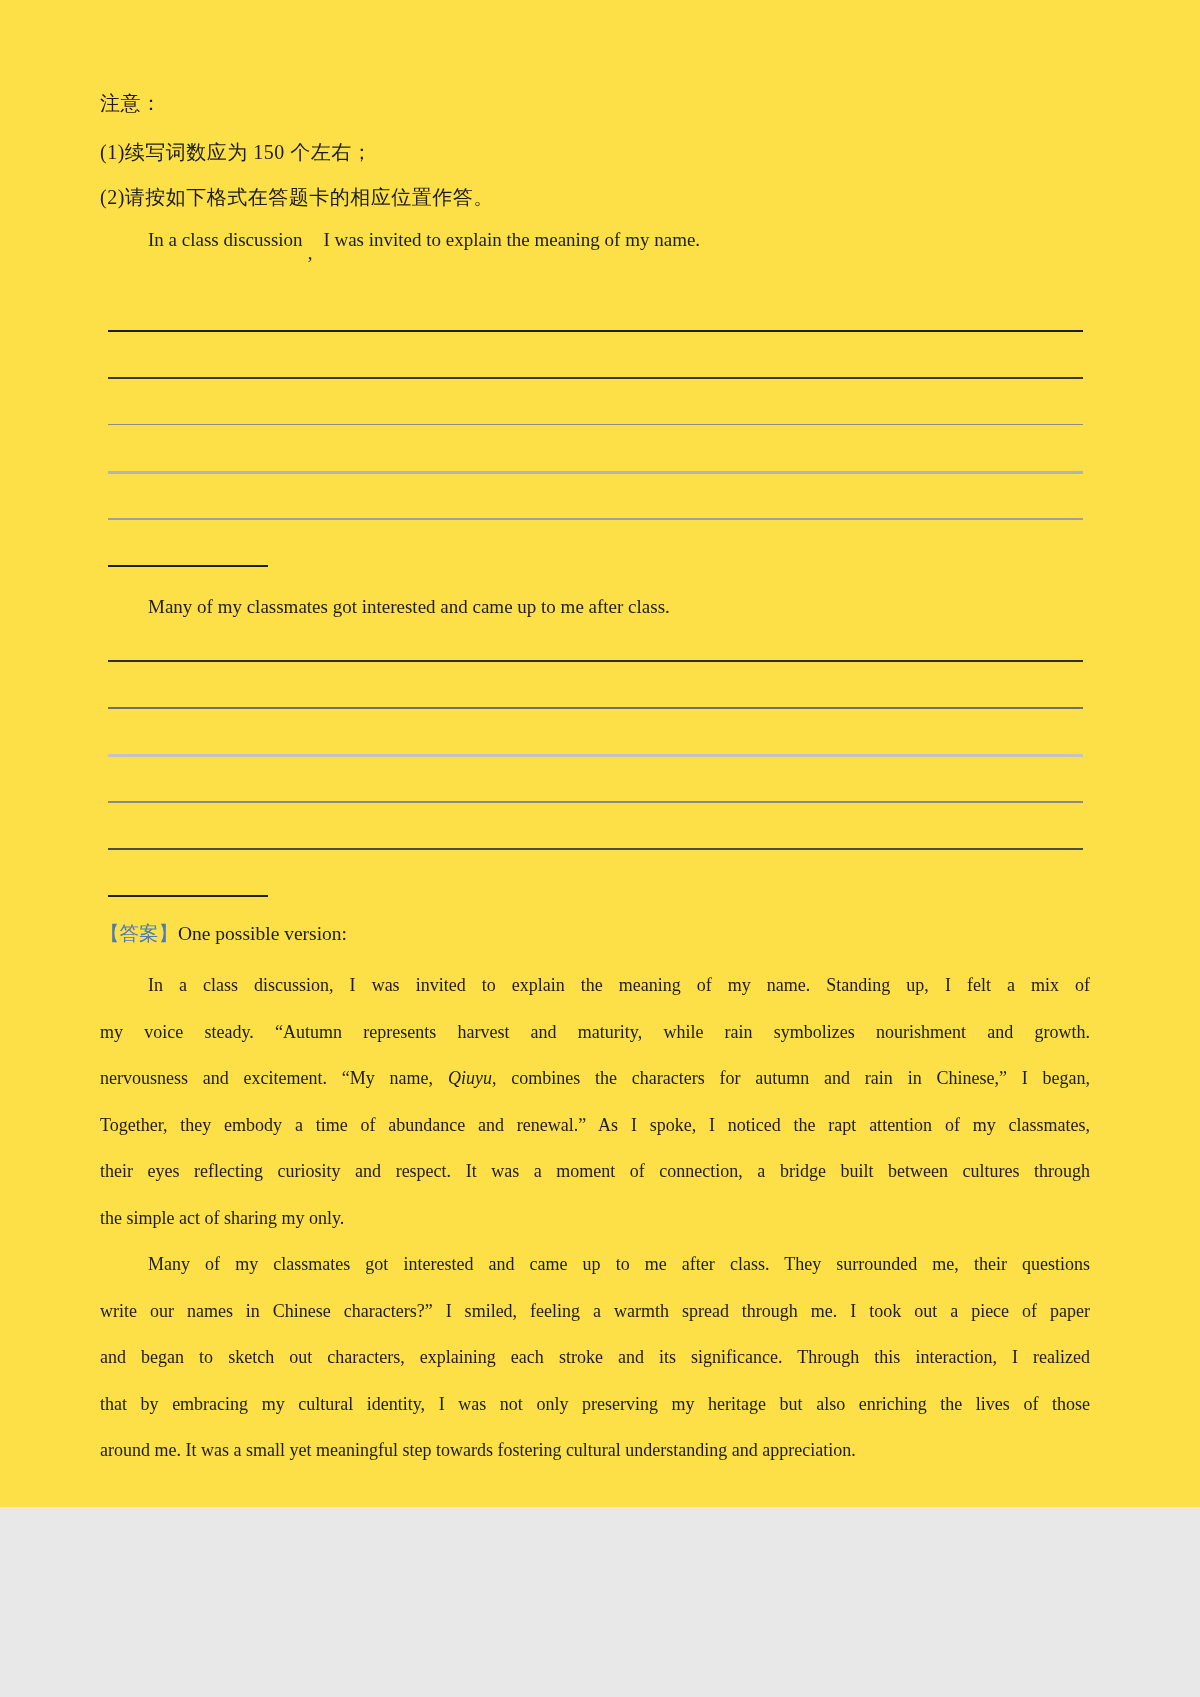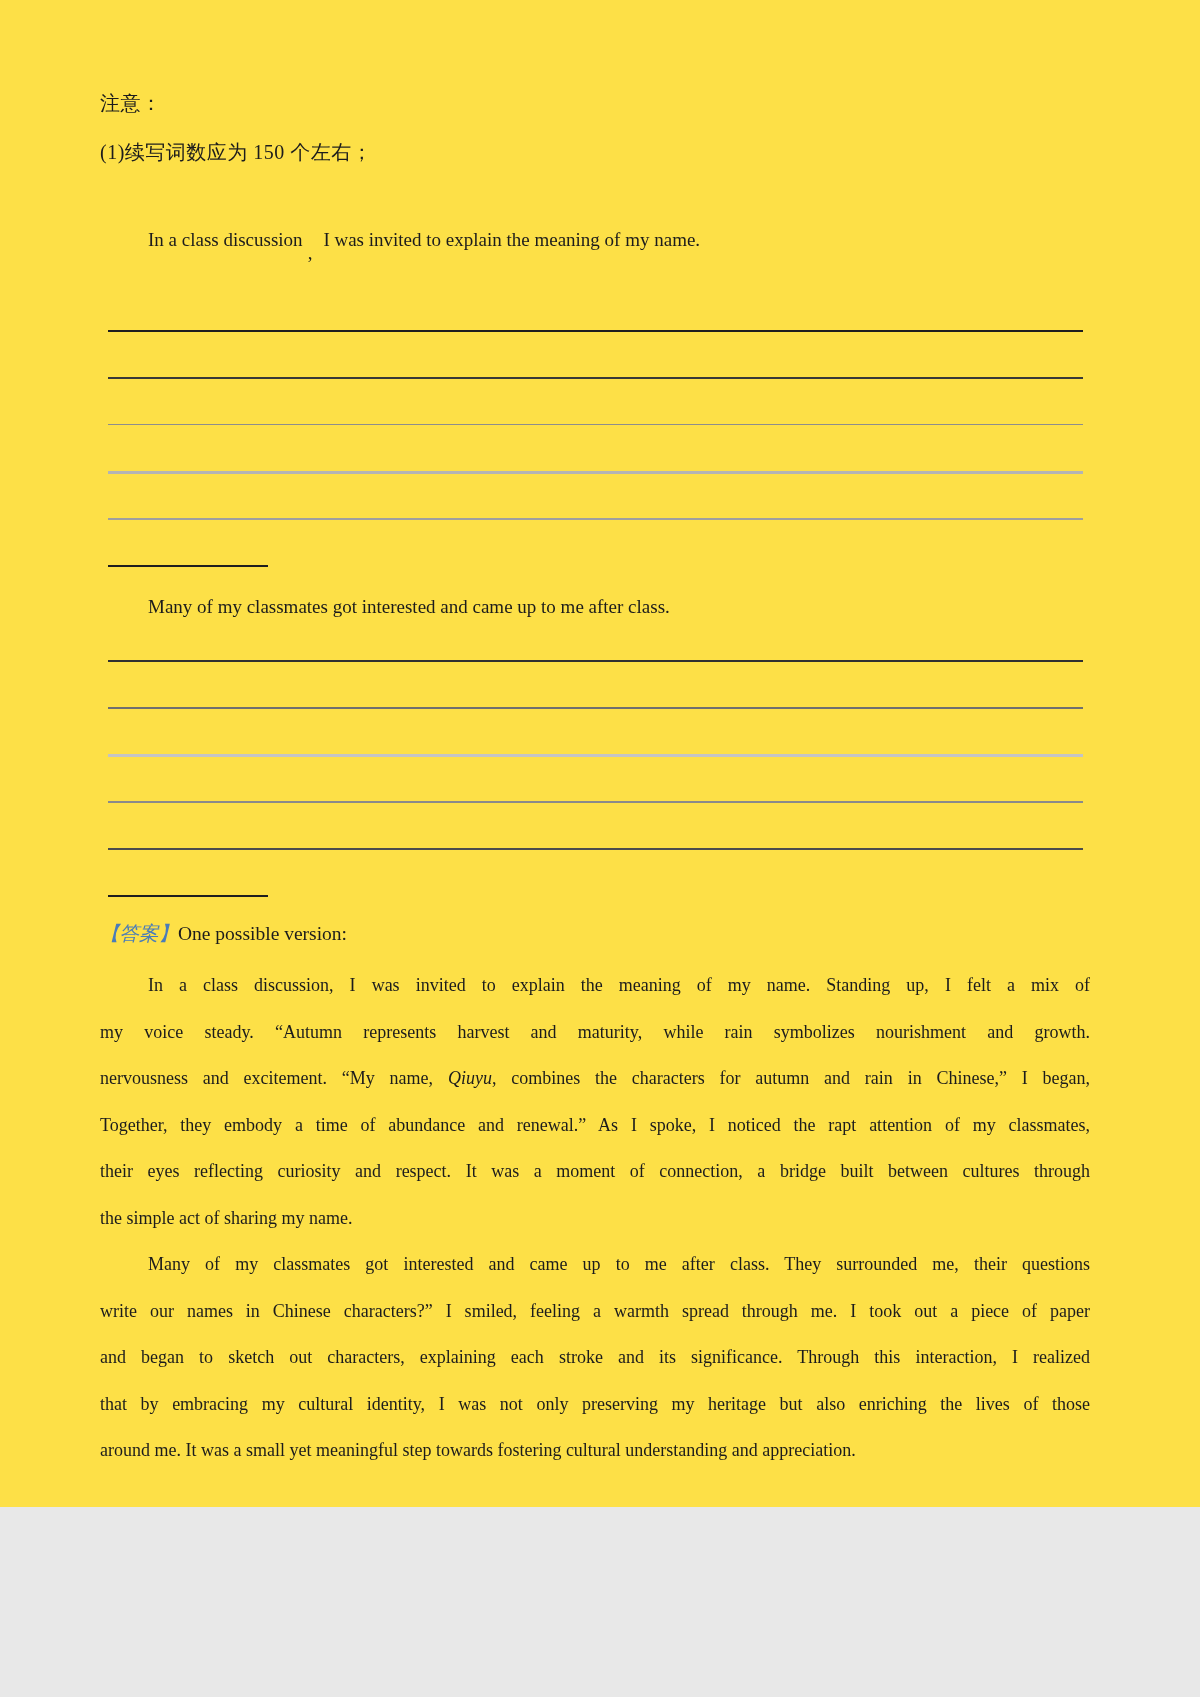--- a/index.html
+++ b/index.html
@@ -28,21 +28,21 @@
   .b1l3 { border-top:1px solid #8d8d8d; }
   .b1l4 { border-top:3px solid #b4b4b4; }
   .b1l5 { border-top:2px solid #9f9f9f; }
   .s1   { border-top:2px solid #1e1e1e; }
   .b2l1 { border-top:2px solid #303030; }
   .b2l2 { border-top:2px solid #6f6f6f; }
   .b2l3 { border-top:3px solid #c4c4c4; }
   .b2l4 { border-top:2px solid #8a8a8a; }
   .b2l5 { border-top:2px solid #4c4c4c; }
   .ans-heading { font-size:19.5px; line-height:24px; }
-  .blue-label { color:#4a7cb8;font-style:italic; }
+  .blue-label { color:#4a7cb8; }
   .answer-body { }
   .ans-line {
     font-size:18px;
     line-height:46.5px;
     height:46.5px;
     text-align:justify;
     text-align-last:justify;
     white-space:normal;
   }
   .ans-line.last { text-align-last:left; }
@@ -53,20 +53,21 @@
     text-align:center; font-size:21px; color:#222;
   }
 </style>
 </head>
 <body>
 
 <div class="page">
 
   <div class="abs cjk" style="top:92px">注意：</div>
   <div class="abs cjk" style="top:141px">(1)续写词数应为 150 个左右；</div>
+  <div class="abs cjk" style="top:186px">(2)请按如下格式在答题卡的相应位置作答。</div>
 
   <div class="abs lead lead-indent" style="top:229px"><span>In a class discussion</span><span class="dropped-comma">,</span><span>I was invited to explain the meaning of my name.</span></div>
 
   <div class="wline b1l1" style="top:330px"></div>
   <div class="wline b1l2" style="top:377px"></div>
   <div class="wline b1l3" style="top:424px"></div>
   <div class="wline b1l4" style="top:471px"></div>
   <div class="wline b1l5" style="top:518px"></div>
   <div class="wshort s1" style="top:565px"></div>
 
@@ -80,21 +81,21 @@
   <div class="wshort s1" style="top:895px"></div>
 
   <div class="abs ans-heading" style="top:922px"><span class="blue-label">【答案】</span><span>One possible version:</span></div>
 
   <div class="abs answer-body" style="top:962px">
     <div class="ans-line ind">In a class discussion, I was invited to explain the meaning of my name. Standing up, I felt a mix of</div>
     <div class="ans-line">my voice steady. “Autumn represents harvest and maturity, while rain symbolizes nourishment and growth.</div>
     <div class="ans-line"><span>nervousness and excitement. “My name, </span><span class="italic">Qiuyu</span><span>, combines the characters for autumn and rain in Chinese,” I began,</span></div>
     <div class="ans-line">Together, they embody a time of abundance and renewal.” As I spoke, I noticed the rapt attention of my classmates,</div>
     <div class="ans-line">their eyes reflecting curiosity and respect. It was a moment of connection, a bridge built between cultures through</div>
-    <div class="ans-line last">the simple act of sharing my name.</div>
+    <div class="ans-line last">the simple act of sharing my only.</div>
     <div class="ans-line ind">Many of my classmates got interested and came up to me after class. They surrounded me, their questions</div>
     <div class="ans-line">write our names in Chinese characters?” I smiled, feeling a warmth spread through me. I took out a piece of paper</div>
     <div class="ans-line">and began to sketch out characters, explaining each stroke and its significance. Through this interaction, I realized</div>
     <div class="ans-line">that by embracing my cultural identity, I was not only preserving my heritage but also enriching the lives of those</div>
     <div class="ans-line last">around me. It was a small yet meaningful step towards fostering cultural understanding and appreciation.</div>
   </div>
 
   <div class="footer">20 / 21</div>
 
 </div>

